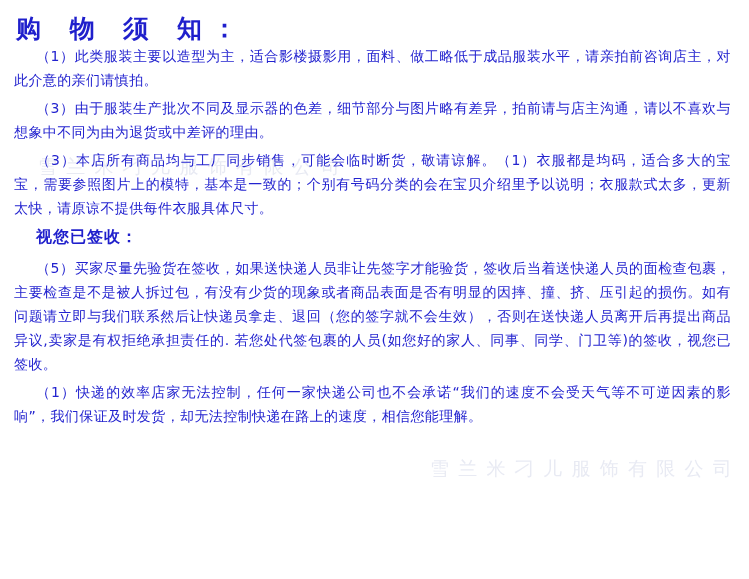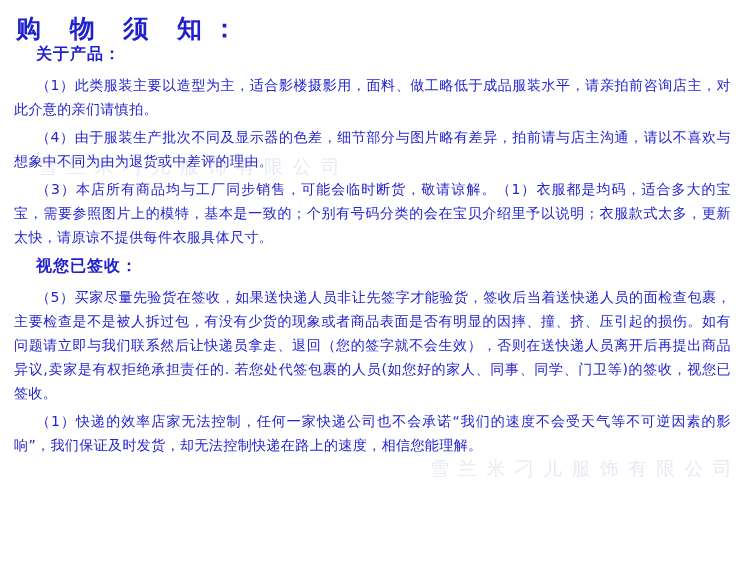--- a/index.html
+++ b/index.html
@@ -81,23 +81,22 @@
 <body>
 
 <div class="page">
 
   <div class="watermark wm1">雪 兰 米 刁 儿 服 饰 有 限 公 司</div>
   <div class="watermark wm2">雪 兰 米 刁 儿 服 饰 有 限 公 司</div>
 
   <h1 class="doc-title">购 物 须 知：</h1>
 
   <div>
-    <div class="section-heading">关于产品：</div>
     <p class="para indent">（1）此类服装主要以造型为主，适合影楼摄影用，面料、做工略低于成品服装水平，请亲拍前咨询店主，对此介意的亲们请慎拍。</p>
-    <p class="para indent">（4）由于服装生产批次不同及显示器的色差，细节部分与图片略有差异，拍前请与店主沟通，请以不喜欢与想象中不同为由为退货或中差评的理由。</p>
+    <p class="para indent">（3）由于服装生产批次不同及显示器的色差，细节部分与图片略有差异，拍前请与店主沟通，请以不喜欢与想象中不同为由为退货或中差评的理由。</p>
     <p class="para indent">（3）本店所有商品均与工厂同步销售，可能会临时断货，敬请谅解。（1）衣服都是均码，适合多大的宝宝，需要参照图片上的模特，基本是一致的；个别有号码分类的会在宝贝介绍里予以说明；衣服款式太多，更新太快，请原谅不提供每件衣服具体尺寸。</p>
   </div>
 
   <div class="block-express">
     <div class="section-heading">视您已签收：</div>
     <p class="para indent">（5）买家尽量先验货在签收，如果送快递人员非让先签字才能验货，签收后当着送快递人员的面检查包裹，主要检查是不是被人拆过包，有没有少货的现象或者商品表面是否有明显的因摔、撞、挤、压引起的损伤。如有问题请立即与我们联系然后让快递员拿走、退回（您的签字就不会生效），否则在送快递人员离开后再提出商品异议,卖家是有权拒绝承担责任的. 若您处代签包裹的人员(如您好的家人、同事、同学、门卫等)的签收，视您已签收。</p>
     <p class="para indent">（1）快递的效率店家无法控制，任何一家快递公司也不会承诺“我们的速度不会受天气等不可逆因素的影响”，我们保证及时发货，却无法控制快递在路上的速度，相信您能理解。</p>
   </div>
 
 </div>

